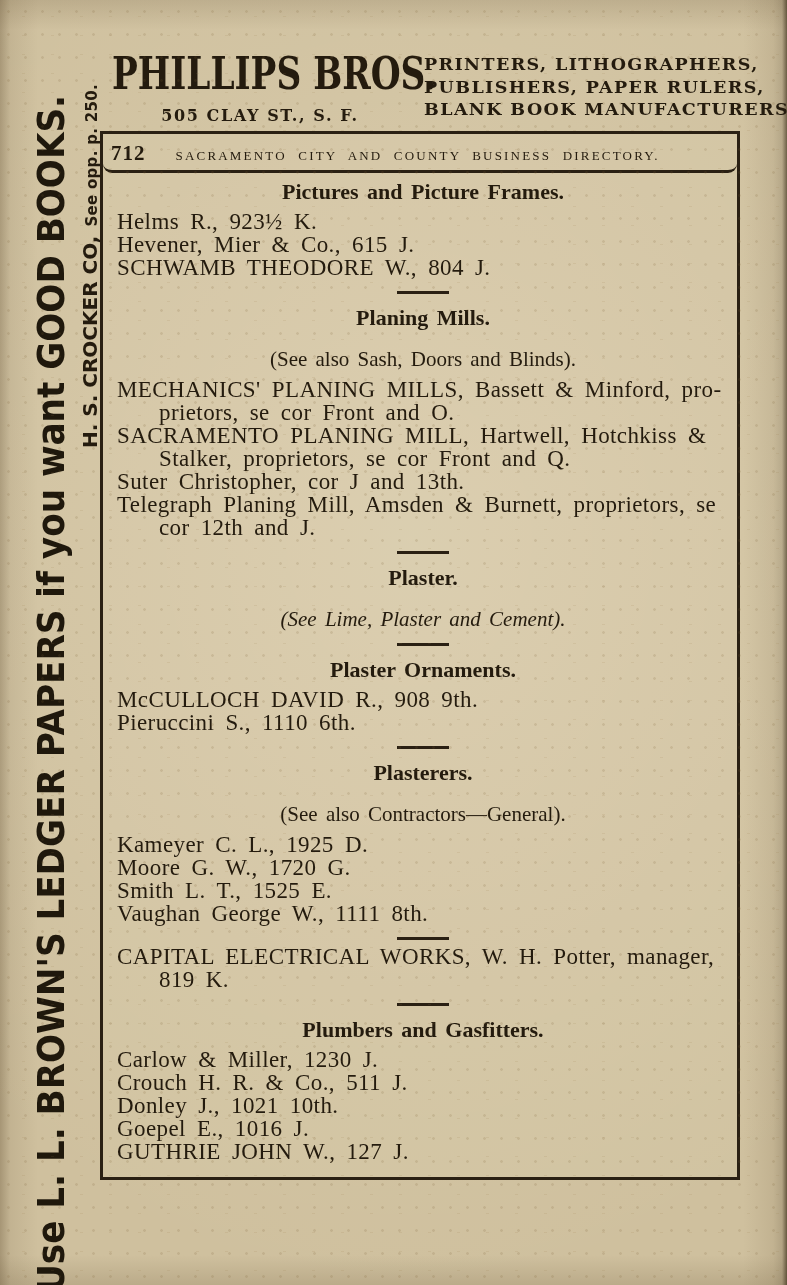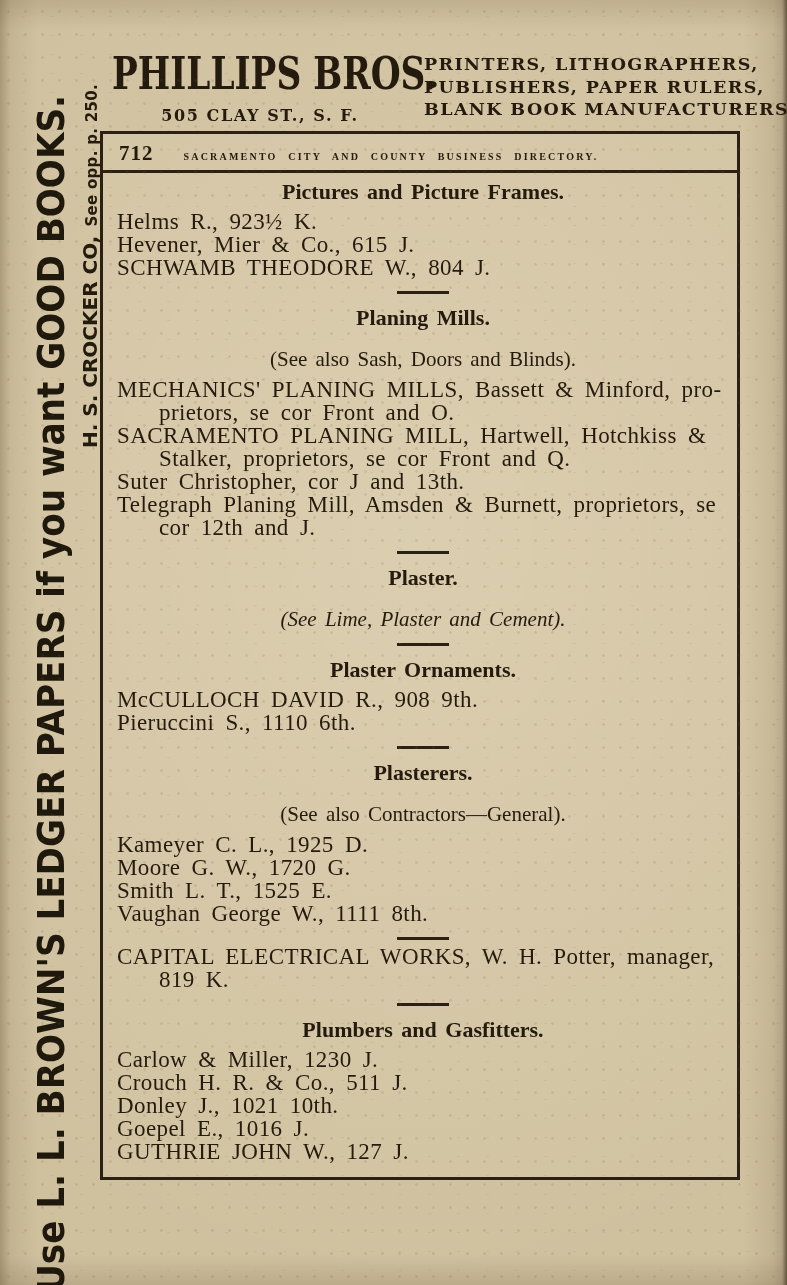--- a/index.html
+++ b/index.html
@@ -68,25 +68,26 @@
 
   
   .dirbox{
     position:absolute;left:100px;top:131px;
     width:634px;height:1043px;
     border:3px solid #2a2013;
     background:rgba(255,250,230,0.05);
   }
   .dirhead{
     display:flex;align-items:baseline;
-    padding:7px 10px 4px 16px;
+    padding:7px 10px 4px 8px;
     border-bottom:3px solid #2a2013;
+    border-radius:9px;
   }
   .pageno{font-weight:bold;font-size:21px;letter-spacing:1px;}
-  .dirtitle{font-weight:bold;font-size:10px;letter-spacing:2.2px;word-spacing:6px;margin-left:30px;white-space:nowrap;}
+  .dirtitle{font-weight:normal;font-size:13px;letter-spacing:2.2px;word-spacing:6px;margin-left:30px;white-space:nowrap;}
 
   .content{padding:2px 8px 0 14px;}
   .sec-heading{
     text-align:center;font-weight:bold;
     font-size:22px;line-height:26px;
     margin:11px 0 5px;word-spacing:3px;font-family:Liberation Serif, serif;
   }
   .sec-heading:first-child{margin-top:4px;}
   .sec-note{text-align:center;font-size:21px;line-height:23px;margin:17px 0 7px;word-spacing:3px;}
   .sec-note.italic{font-style:italic;}

